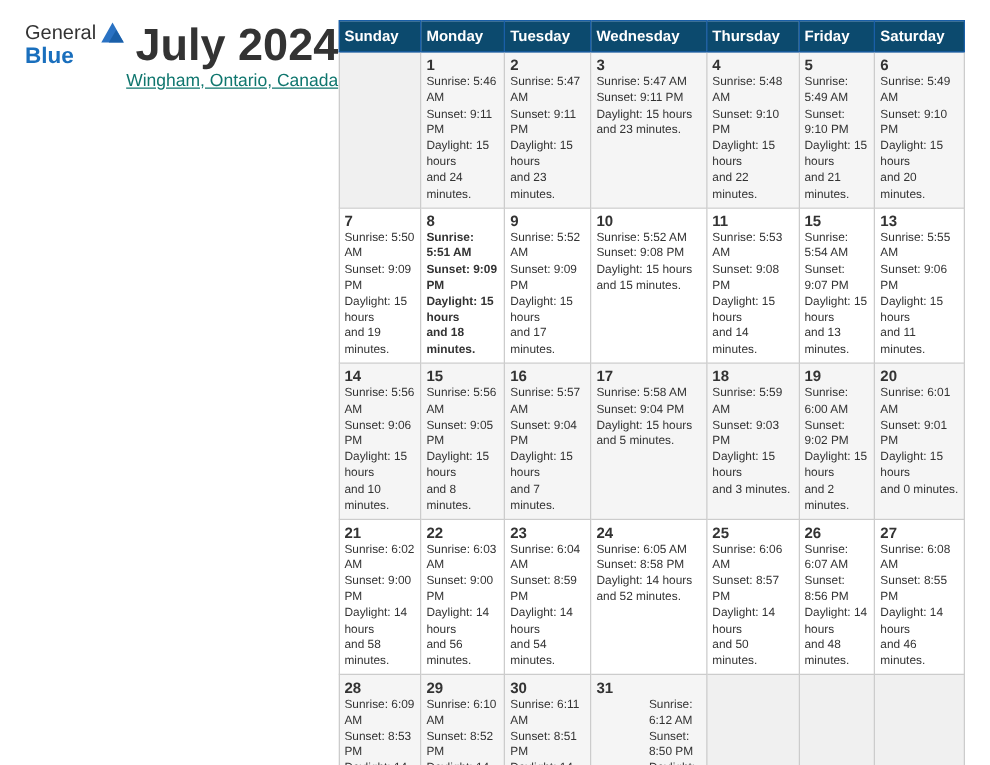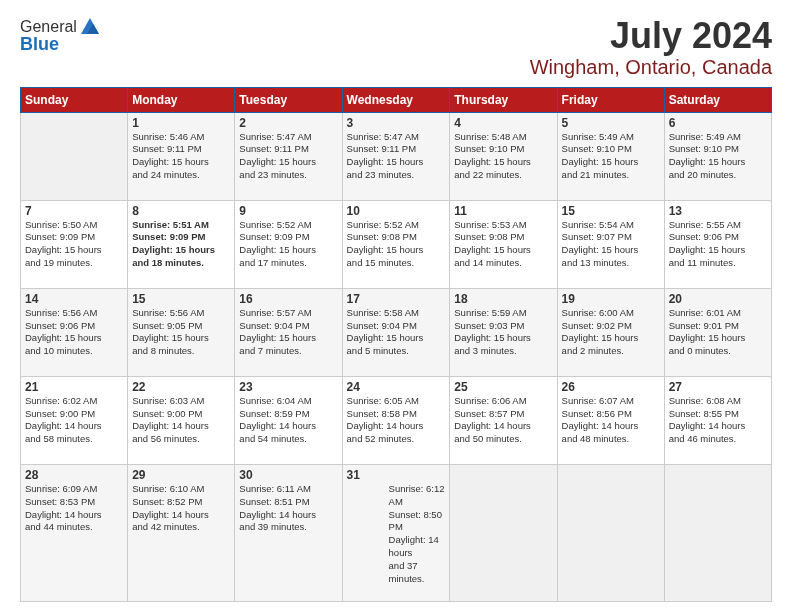--- a/index.html
+++ b/index.html
@@ -8,21 +8,21 @@
       height: 612px;
       font-family: Arial, sans-serif;
       background: #fff;
       overflow: hidden;
     }
     .page {
       width: 792px;
       height: 612px;
       padding: 16px 20px 10px 20px;
       display: flex;
-      flex-direction: column;
+      flex-direction: row;
     }
     .header {
       display: flex;
       justify-content: space-between;
       align-items: flex-start;
       margin-bottom: 8px;
     }
     .logo {
       display: flex;
       align-items: flex-end;
@@ -37,30 +37,31 @@
     .title-block {
       text-align: right;
     }
     .month-title {
       font-size: 36px;
       font-weight: bold;
       color: #333;
       line-height: 1.1;
     }
     .location {
-      font-size: 20px;
-      color: #7f1d1d;
+      font-size: 14px;
+      color: #0f766e;
+      text-decoration: underline;
     }
     .calendar {
       width: 100%;
       border-collapse: collapse;
       flex: 1;
     }
     .calendar th {
-      background: #b91c1c;
+      background: #0c4a6e;
       color: #fff;
       font-size: 12px;
       font-weight: bold;
       padding: 5px 4px;
       text-align: left;
       border: 1px solid #1a5fa8;
     }
     .calendar td {
       border: 1px solid #ccc;
       vertical-align: top;

